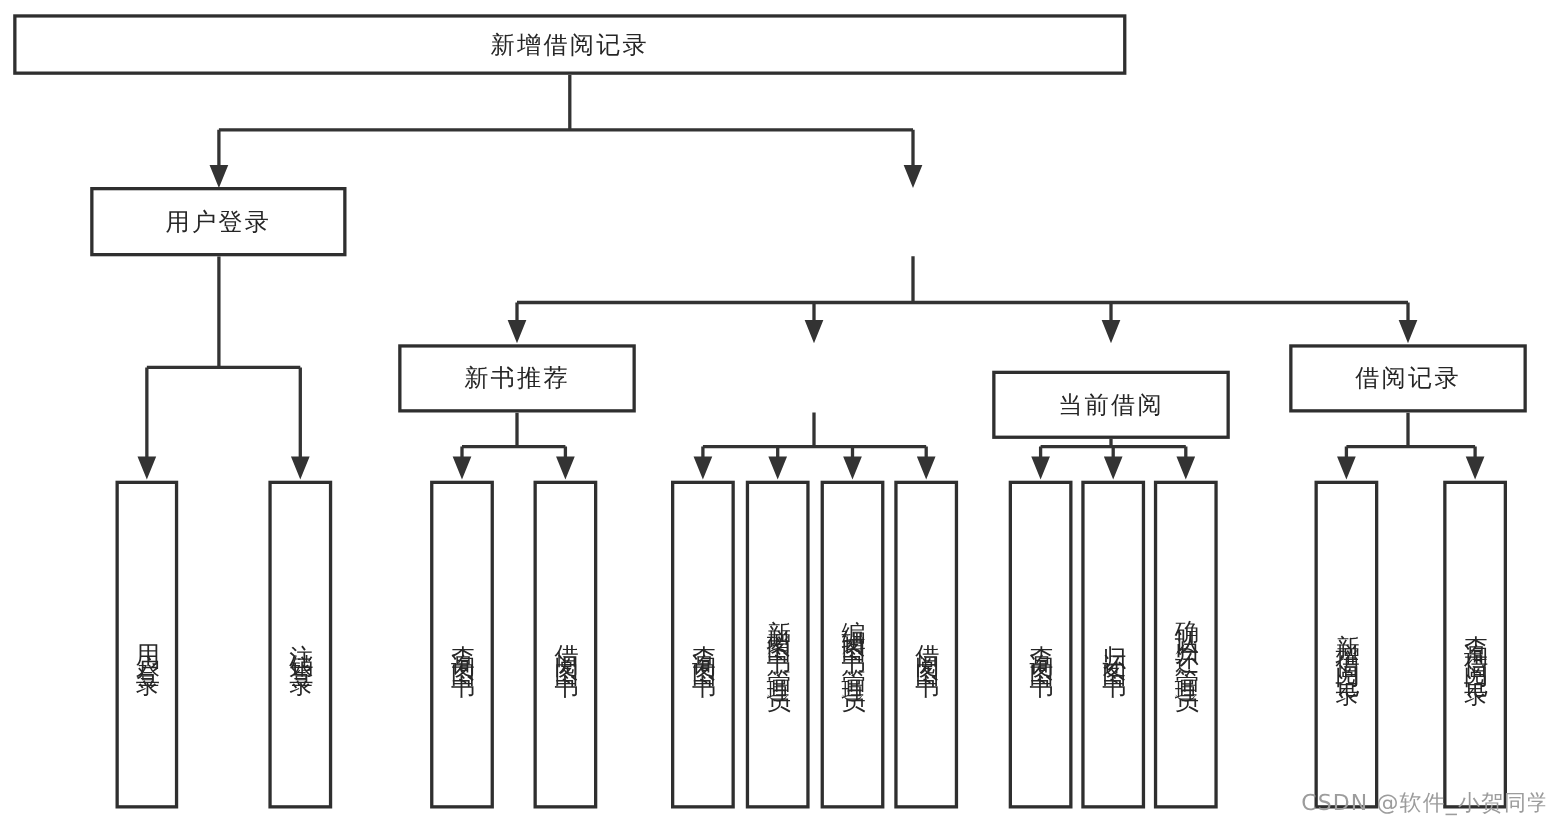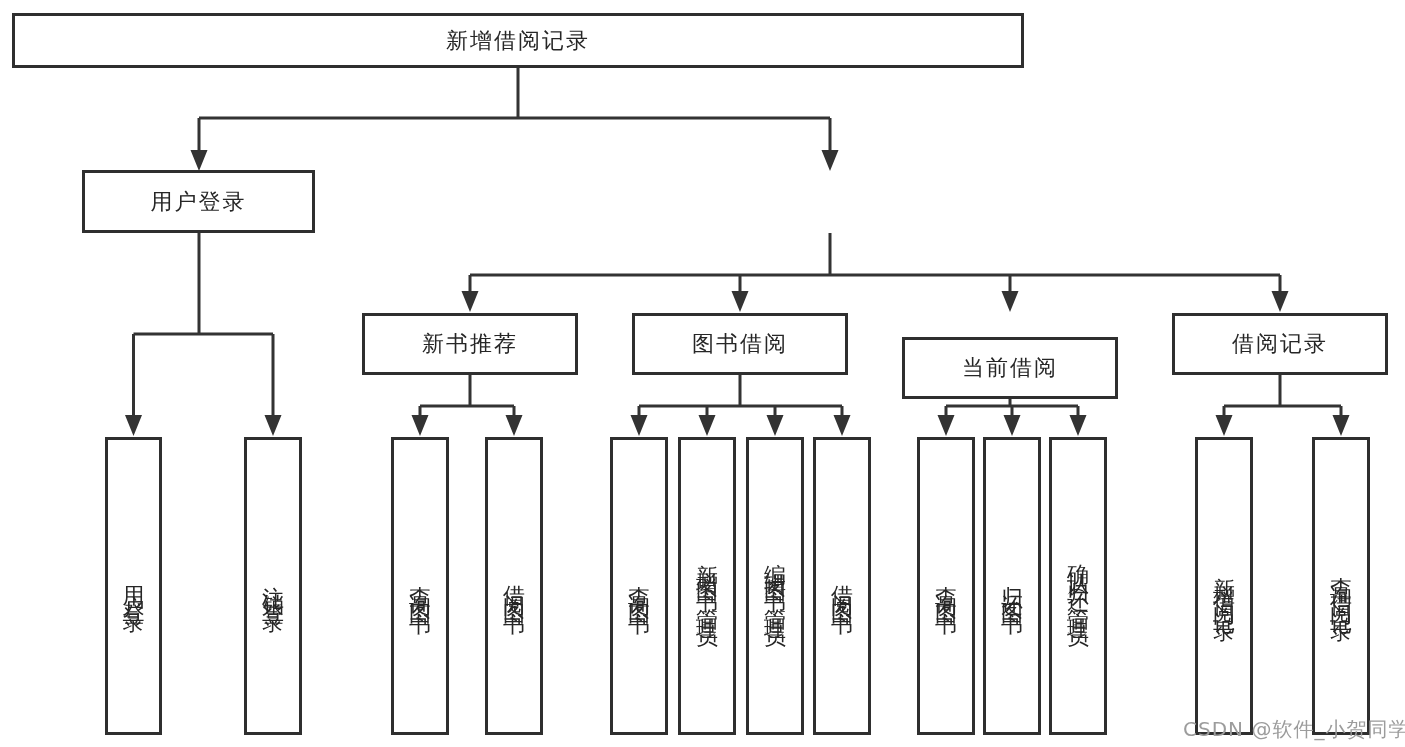--- a/index.html
+++ b/index.html
@@ -81,21 +81,20 @@
       M1069.5 415 H1086.5 L1078 436 Z
       M1215.5 415 H1232.5 L1224 436 Z
       M1332.5 415 H1349.5 L1341 436 Z"></path>
   </svg>
 
   <div class="node n-root">新增借阅记录</div>
 
   <div class="node n-user">用户登录</div>
 
   <div class="node n-rec">新书推荐</div>
-  <div class="node n-bb">图书借阅</div>
   <div class="node n-cb">当前借阅</div>
   <div class="node n-br">借阅记录</div>
 
   <div class="leaf l1">
     <span class="vtext">用户登录</span>
   </div>
   <div class="leaf l2">
     <span class="vtext">注销登录</span>
   </div>
 

